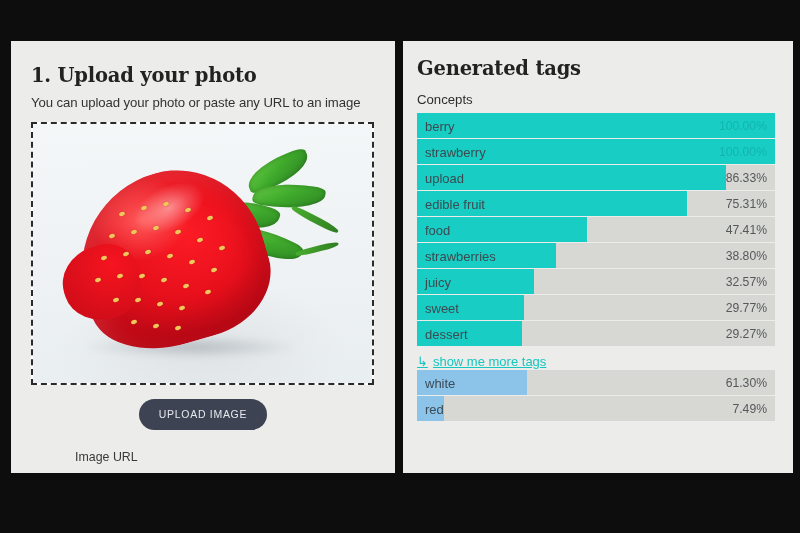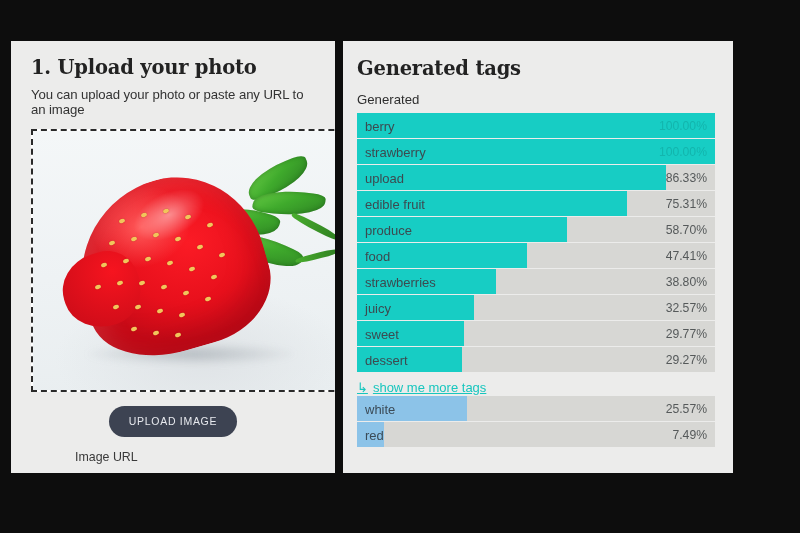--- a/index.html
+++ b/index.html
@@ -26,23 +26,23 @@
     gap: 8px;
   }
 
   .panel {
     background: #ececeb;
     position: relative;
     overflow: hidden;
   }
 
   #panel-left {
-    width: 324px;
+    width: 384px;
     margin-left: 11px;
-    padding: 16px 20px 0 20px;
+    padding: 24px 20px 0 20px;
   }
 
   #panel-right {
     width: 390px;
     padding: 16px 18px 0 14px;
   }
 
   
   .step-title {
     font-family: "DejaVu Serif", "Liberation Serif", serif;
@@ -323,21 +323,21 @@
       <button class="upload-btn">UPLOAD IMAGE</button>
     </div>
 
     <div class="image-url-label">Image URL</div>
   </section>
 
   <section class="panel" id="panel-right">
 
     <h2 class="gen-title">Generated tags</h2>
 
-    <div class="section-label">Generated</div>
+    <div class="section-label">Concepts</div>
     <div class="tag-list" id="concepts-list">
         <div class="tag-row full">
           <div class="tag-fill" style="width: 100%; background: rgb(23, 205, 196);"></div>
           <span class="tag-name">berry</span>
           <span class="tag-pct">100.00%</span>
         </div>
         <div class="tag-row full">
           <div class="tag-fill" style="width: 100%; background: rgb(23, 205, 196);"></div>
           <span class="tag-name">strawberry</span>
           <span class="tag-pct">100.00%</span>
@@ -346,25 +346,20 @@
           <div class="tag-fill" style="width: 86.33%; background: rgb(23, 205, 196);"></div>
           <span class="tag-name">upload</span>
           <span class="tag-pct">86.33%</span>
         </div>
         <div class="tag-row">
           <div class="tag-fill" style="width: 75.31%; background: rgb(23, 205, 196);"></div>
           <span class="tag-name">edible fruit</span>
           <span class="tag-pct">75.31%</span>
         </div>
         <div class="tag-row">
-          <div class="tag-fill" style="width: 58.7%; background: rgb(23, 205, 196);"></div>
-          <span class="tag-name">produce</span>
-          <span class="tag-pct">58.70%</span>
-        </div>
-        <div class="tag-row">
           <div class="tag-fill" style="width: 47.41%; background: rgb(23, 205, 196);"></div>
           <span class="tag-name">food</span>
           <span class="tag-pct">47.41%</span>
         </div>
         <div class="tag-row">
           <div class="tag-fill" style="width: 38.8%; background: rgb(23, 205, 196);"></div>
           <span class="tag-name">strawberries</span>
           <span class="tag-pct">38.80%</span>
         </div>
         <div class="tag-row">
@@ -386,21 +381,21 @@
 
     <a class="more-link">
       <span class="more-arrow">↳</span>
       <span>show me more tags</span>
     </a>
 
     <div class="tag-list" id="colors-list">
         <div class="tag-row color-row">
           <div class="tag-fill" style="width: 30.73%; background: rgb(140, 195, 232);"></div>
           <span class="tag-name">white</span>
-          <span class="tag-pct">25.57%</span>
+          <span class="tag-pct">61.30%</span>
         </div>
         <div class="tag-row color-row">
           <div class="tag-fill" style="width: 7.49%; background: rgb(140, 195, 232);"></div>
           <span class="tag-name">red</span>
           <span class="tag-pct">7.49%</span>
         </div>
       </div>
   </section>
 
 </div>

